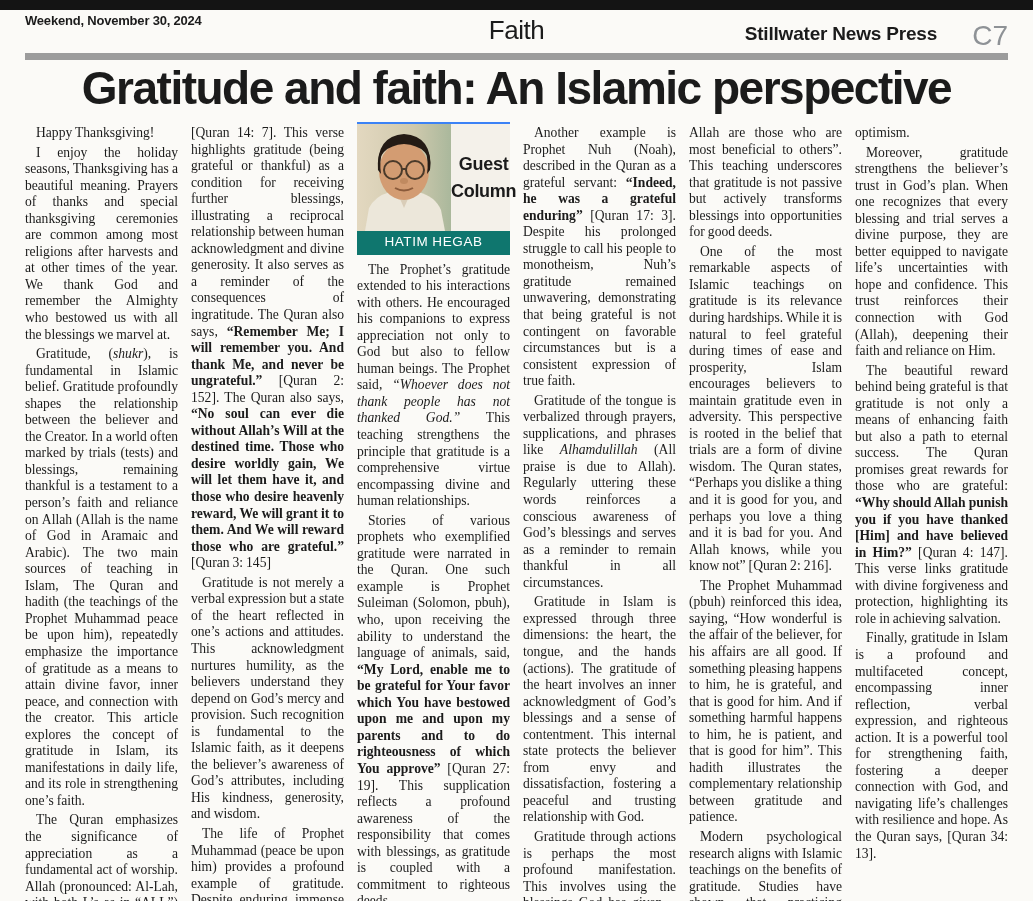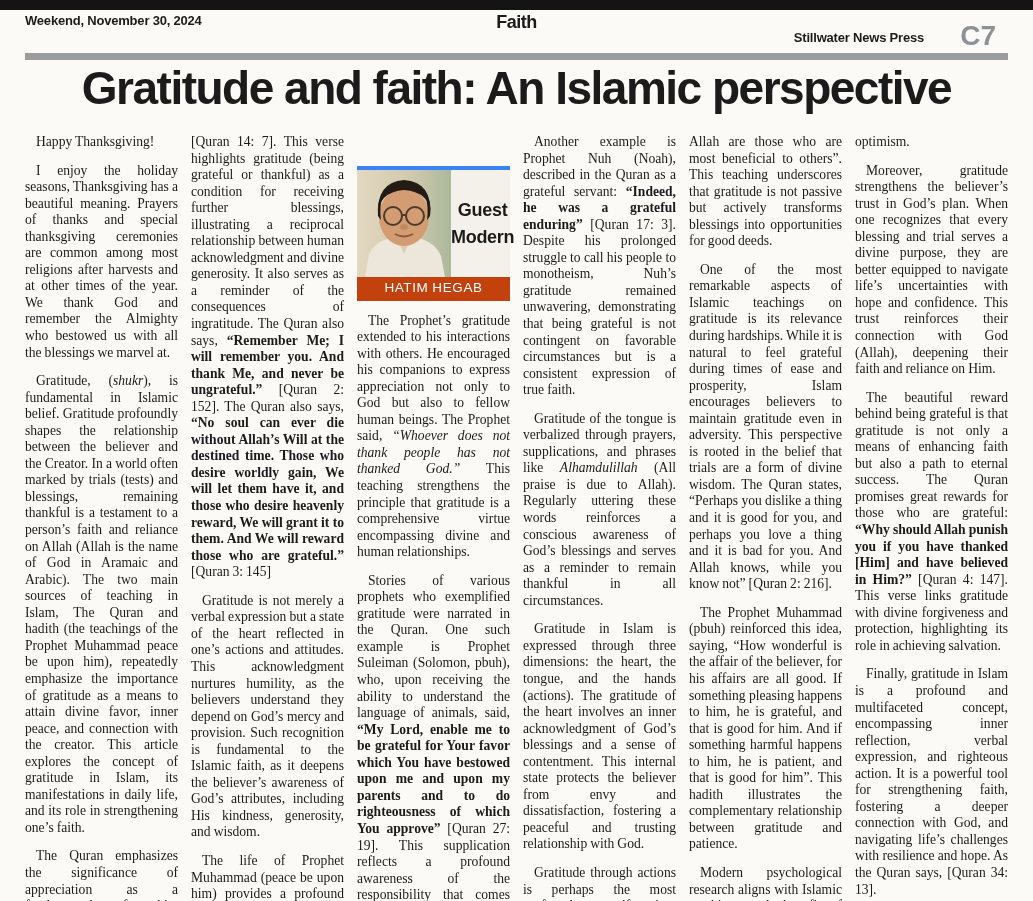--- a/index.html
+++ b/index.html
@@ -15,33 +15,33 @@
   .topbar { height: 10px; background: #141414; width: 100%; }
 
   
   .masthead { position: relative; height: 40px; margin: 0 25px; }
   .mast-date {
     position: absolute; left: 0; bottom: 22px;
     font-family: "Liberation Sans", sans-serif;
     font-weight: bold; font-size: 13px; letter-spacing: -0.2px;
   }
   .mast-section {
-    position: absolute; left: 50%; transform: translateX(-50%); bottom: 17px;
+    position: absolute; left: 50%; transform: translateX(-50%); bottom: 4px;
     font-family: "Liberation Sans", sans-serif;
-    font-weight: bold; font-size: 18px; letter-spacing: -0.5px;
+    font-weight: normal; font-size: 26px; letter-spacing: -0.5px;
   }
   .mast-paper {
-    position: absolute; right: 84px; bottom: 5px;
+    position: absolute; right: 71px; bottom: 5px;
     font-family: "Liberation Sans", sans-serif;
-    font-weight: bold; font-size: 13px; letter-spacing: -0.2px;
+    font-weight: bold; font-size: 19px; letter-spacing: -0.2px;
   }
   .mast-pagenum {
-    position: absolute; right: 12px; bottom: -2px;
+    position: absolute; right: 0; bottom: -2px;
     font-family: "Liberation Sans", sans-serif;
-    font-weight: bold; font-size: 28px; color: #8e9296;
+    font-weight: normal; font-size: 28px; color: #8e9296;
   }
   .gray-rule { height: 7px; background: #9c9c9c; margin: 3px 25px 0 25px; }
 
   
   .headline {
     text-align: center;
     font-family: "Liberation Sans", sans-serif;
     font-weight: bold;
     font-size: 46px;
     letter-spacing: -1.5px;
@@ -58,38 +58,38 @@
   }
   .col {
     flex: 1 1 0; min-width: 0;
     font-size: 13.6px;
     line-height: 16.55px;
     text-align: justify;
     hyphens: auto;
     -webkit-hyphens: auto;
     word-spacing: -0.4px;
   }
-  .col p { margin: 12px 0 3px 0; text-indent: 11px; }
+  .col p { margin: 3px 0 3px 0; text-indent: 11px; }
   .col p.no-indent { text-indent: 0; }
   .b { font-weight: bold; }
   .i { font-style: italic; }
 
   
-  .guest-box { border-top: 4px solid #3b82f6; margin-bottom: 7px; margin-top: 44px; }
+  .guest-box { border-top: 2px solid #3b82f6; margin-bottom: 7px; }
   .guest-top { display: flex; background: #f4f1ea; }
   .guest-photo { width: 94px; height: 107px; flex: 0 0 auto; display: block; }
   .guest-label {
     flex: 1; display: flex; flex-direction: column;
     justify-content: center; align-items: center;
     font-family: "Liberation Sans", sans-serif;
     font-weight: bold; font-size: 18px; line-height: 1.45;
     letter-spacing: -0.3px;
   }
   .author-bar {
-    background: #c2410c; color: #ffffff;
+    background: #0f766e; color: #ffffff;
     font-family: "Liberation Sans", sans-serif;
     font-size: 13.5px; letter-spacing: 0.6px;
     text-align: center; padding: 3px 0 4px 0;
   }
 </style>
 </head>
 <body>
 
 <div class="topbar"></div>
 
@@ -135,21 +135,21 @@
           <path d="M21,46 Q20,30 26,24 Q22,38 24,50 Z" fill="#241b15"></path>
           <path d="M73,46 Q75,30 68,24 Q72,38 70,50 Z" fill="#241b15"></path>
           <circle cx="36" cy="46" r="9" fill="none" stroke="#4a3a2a" stroke-width="2"></circle>
           <circle cx="58" cy="46" r="9" fill="none" stroke="#4a3a2a" stroke-width="2"></circle>
           <line x1="45" y1="45" x2="49" y2="45" stroke="#4a3a2a" stroke-width="2"></line>
           <path d="M38,64 Q47,69 56,64" fill="none" stroke="#8a5a3a" stroke-width="2"></path>
           <ellipse cx="47" cy="57" rx="4" ry="3" fill="#c08a60"></ellipse>
         </svg>
         <div class="guest-label">
           <span>Guest</span>
-          <span>Modern</span>
+          <span>Column</span>
         </div>
       </div>
       <div class="author-bar">HATIM HEGAB</div>
     </div>
     <div class="col-inner col" style="display:block;">
         <p>The Prophet’s gratitude extended to his interactions with others. He encouraged his companions to express appreciation not only to God but also to fellow human beings. The Prophet said, <span class="i">“Whoever does not thank people has not thanked God.”</span> This teaching strengthens the principle that gratitude is a comprehensive virtue encompassing divine and human relationships.</p>
         <p>Stories of various prophets who exemplified gratitude were narrated in the Quran. One such example is Prophet Suleiman (Solomon, pbuh), who, upon receiving the ability to understand the language of animals, said, <span class="b">“My Lord, enable me to be grateful for Your favor which You have bestowed upon me and upon my parents and to do righteousness of which You approve”</span> [Quran 27: 19]. This supplication reflects a profound awareness of the responsibility that comes with blessings, as gratitude is coupled with a commitment to righteous deeds.</p>
       </div>
   </div>
   <div class="col">

